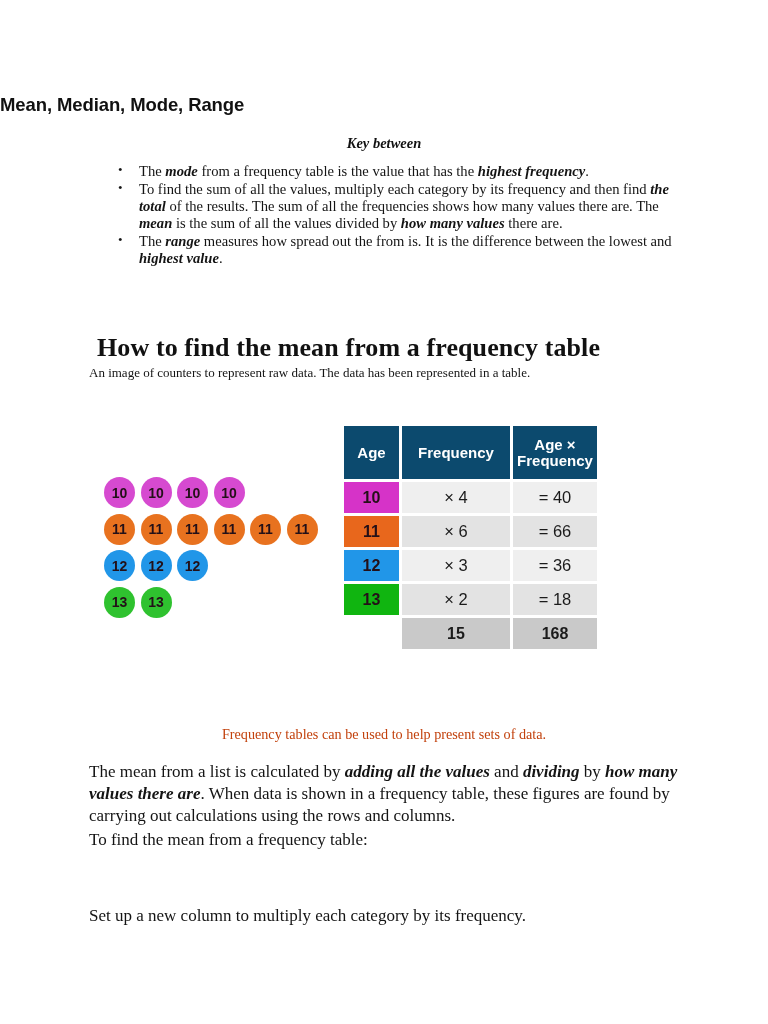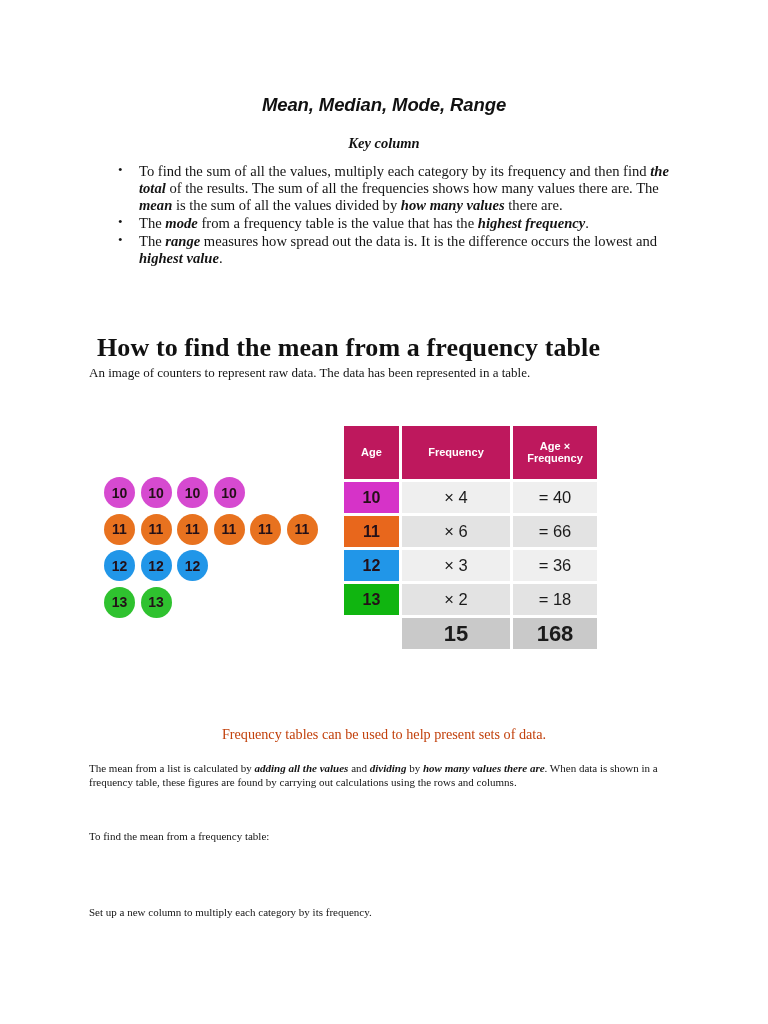--- a/index.html
+++ b/index.html
@@ -21,27 +21,26 @@
     inset: 0;
     background: #fff;
   }
 
   
   .doc-title {
     position: absolute;
     left: 0;
     right: 0;
     top: 94px;
-    text-align: center;
+    text-align: left;
     font-family: "Liberation Sans", sans-serif;
     font-weight: bold;
     font-size: 18.5px;
     letter-spacing: -0.1px;
     color: #111;
-    font-style: italic;
   }
   .key-points {
     position: absolute;
     left: 0;
     right: 0;
     top: 135px;
     text-align: center;
     font-family: "Liberation Serif", serif;
     font-weight: bold;
     font-style: italic;
@@ -145,24 +144,24 @@
     border-spacing: 3px;
     font-family: "Liberation Sans", sans-serif;
   }
   .freq-table th, .freq-table td {
     padding: 0;
     margin: 0;
     text-align: center;
     vertical-align: middle;
   }
   .freq-table th {
-    background: #be185d;
+    background: #0c4a6e;
     color: #ffffff;
     font-weight: bold;
-    font-size: 11px;
+    font-size: 15px;
     height: 53px;
     line-height: 1.05;
   }
   .col-age { width: 55px; }
   .col-freq { width: 108px; }
   .col-prod { width: 84px; }
 
   .cell-age {
     height: 31px;
     font-size: 16px;
@@ -174,64 +173,64 @@
     font-size: 16.5px;
     color: #1b1b1b;
     font-weight: normal;
   }
   .bg-light { background: #efefef; }
   .bg-dark  { background: #e3e3e3; }
 
   .cell-total {
     height: 31px;
     background: #c9c9c9;
-    font-size: 22px;
+    font-size: 16px;
     font-weight: bold;
     color: #1b1b1b;
   }
   .cell-blank { background: #ffffff; }
 
   
   .fig-caption {
     position: absolute;
     left: 0;
     right: 0;
     top: 726px;
     text-align: center;
     font-size: 14.2px;
     color: #c2410c;
   }
   .para {
     position: absolute;
     left: 89px;
     width: 590px;
-    font-size: 11px;
+    font-size: 17px;
     line-height: 1.28;
     color: #141414;
   }
   .para b {
     font-weight: bold;
     font-style: italic;
   }
   .para-1 { top: 761px; }
   .para-2 { top: 829px; }
   .para-3 { top: 893px; margin-top: 12px; }
 </style>
 </head>
 <body>
 
 <div class="page">
 
   <div class="doc-title">Mean, Median, Mode, Range</div>
-  <div class="key-points">Key column</div>
+  <div class="key-points">Key between</div>
 
   <ul class="bullets" id="bullet-list">
+      <li><span>The </span><b>mode</b><span> from a frequency table is the value that has the </span><b>highest frequency</b><span>.</span></li>
       <li><span>To find the sum of all the values, multiply each category by its frequency and then find </span><b>the total</b><span> of the results. The sum of all the frequencies shows how many values there are. The </span><b>mean</b><span> is the sum of all the values divided by </span><b>how many values</b><span> there are.</span></li>
-      <li><span>The </span><b>mode</b><span> from a frequency table is the value that has the </span><b>highest frequency</b><span>.</span></li>
-      <li><span>The </span><b>range</b><span> measures how spread out the data is. It is the difference occurs the lowest and </span><b>highest value</b><span>.</span></li>
+      <li><span>The </span><b>range</b><span> measures how spread out the from is. It is the difference between the lowest and </span><b>highest value</b><span>.</span></li>
     </ul>
 
   <div class="section-heading">How to find the mean from a frequency table</div>
   <div class="section-sub">An image of counters to represent raw data. The data has been represented in a table.</div>
 
   <div class="figure">
 
     <div class="counters" id="counters">
         <div class="counter-row">
           <div class="counter" style="background: rgb(214, 74, 208); left: 0px;">10</div>

